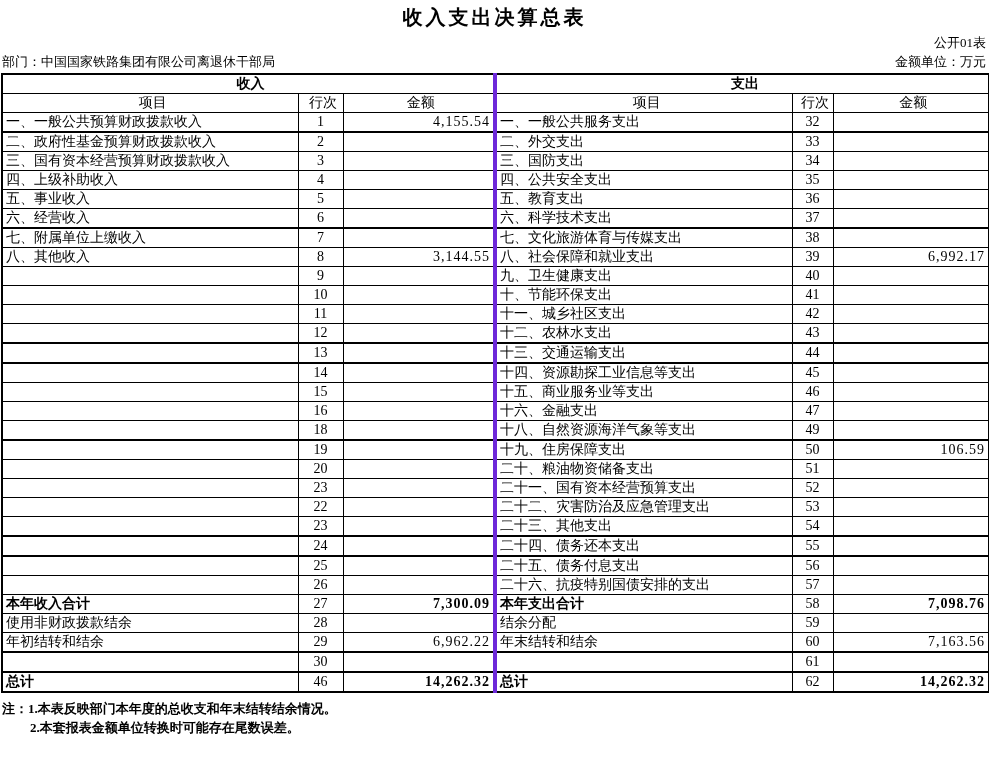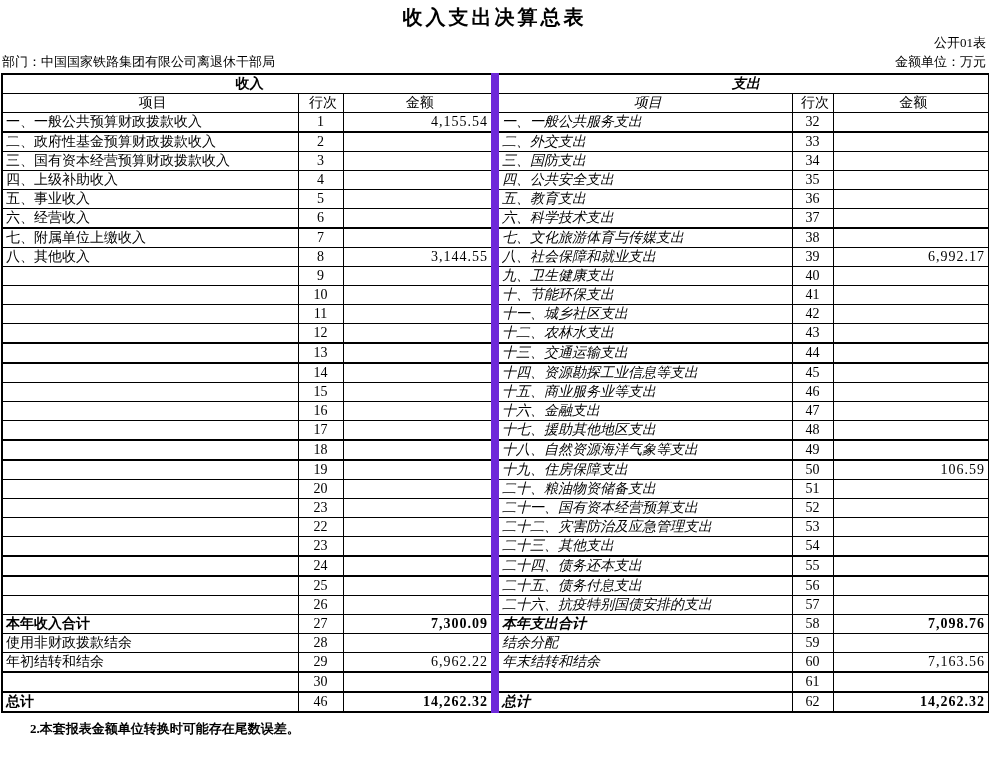--- a/index.html
+++ b/index.html
@@ -48,21 +48,21 @@
     white-space: nowrap;
     overflow: hidden;
     line-height: 18px;
   }
   thead th { text-align: center; padding-left: 8px; }
   .b { font-weight: bold; }
   .c { text-align: center; }
   .amt { text-align: right; letter-spacing: 1px; }
   .no  { text-align: center; }
   .item { text-align: left; }
-  .div { border-left: 8px solid #6d28d9; font-style: italic; }  
+  .div { border-left: 4px solid #6d28d9; }  
   tr.hb th, tr.hb td { border-bottom-width: 2px; }
 
   .notes {
     font-size: 13px;
     font-weight: bold;
     margin-top: 6px;
     padding-left: 2px;
     line-height: 19px;
   }
   .note2 { padding-left: 28px; }
@@ -228,28 +228,20 @@
         <tr>
           <td class="item"></td>
           <td class="no">16</td>
           <td class="amt"></td>
           <td class="item div">十六、金融支出</td>
           <td class="no">47</td>
           <td class="amt"></td>
         </tr>
         <tr class="hb">
           <td class="item"></td>
-          <td class="no">17</td>
-          <td class="amt"></td>
-          <td class="item div">十七、援助其他地区支出</td>
-          <td class="no">48</td>
-          <td class="amt"></td>
-        </tr>
-        <tr class="hb">
-          <td class="item"></td>
           <td class="no">18</td>
           <td class="amt"></td>
           <td class="item div">十八、自然资源海洋气象等支出</td>
           <td class="no">49</td>
           <td class="amt"></td>
         </tr>
         <tr>
           <td class="item"></td>
           <td class="no">19</td>
           <td class="amt"></td>
@@ -350,16 +342,17 @@
           <td class="no">46</td>
           <td class="amt b">14,262.32</td>
           <td class="item c b div">总计</td>
           <td class="no">62</td>
           <td class="amt b">14,262.32</td>
         </tr>
       </tbody>
   </table>
 
   <div class="notes">
+    <div>注：1.本表反映部门本年度的总收支和年末结转结余情况。</div>
     <div class="note2">2.本套报表金额单位转换时可能存在尾数误差。</div>
   </div>
 
 </div>
 
 </body></html>

